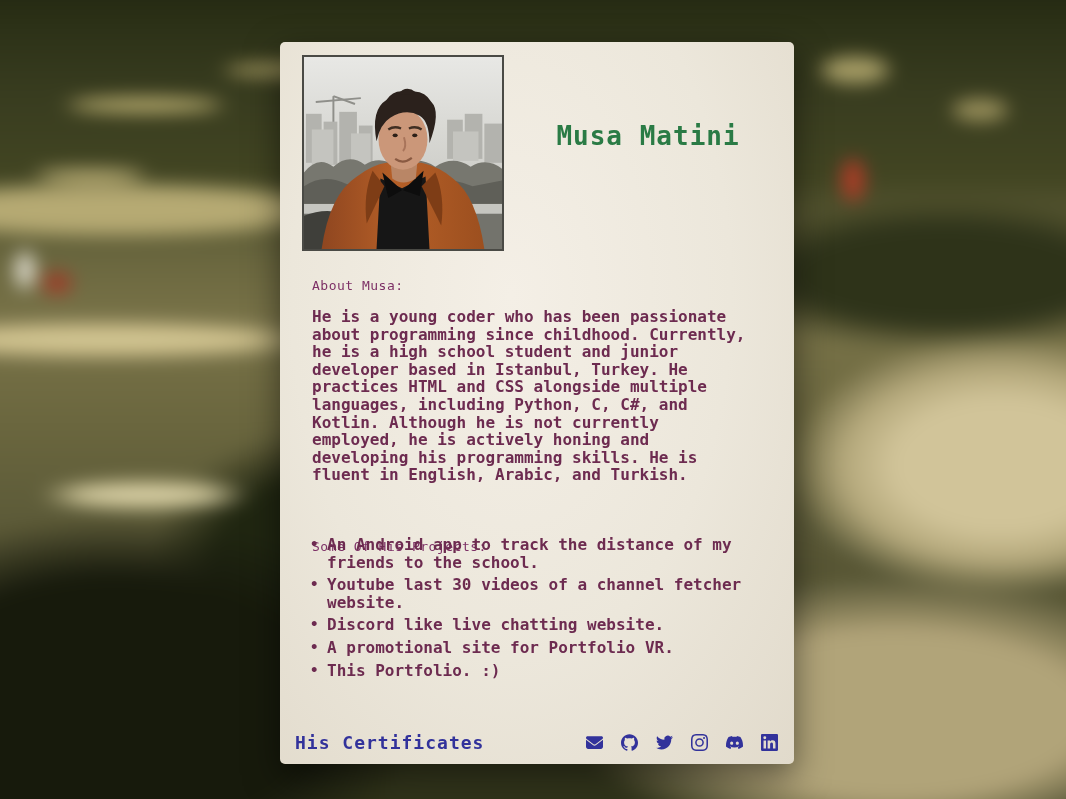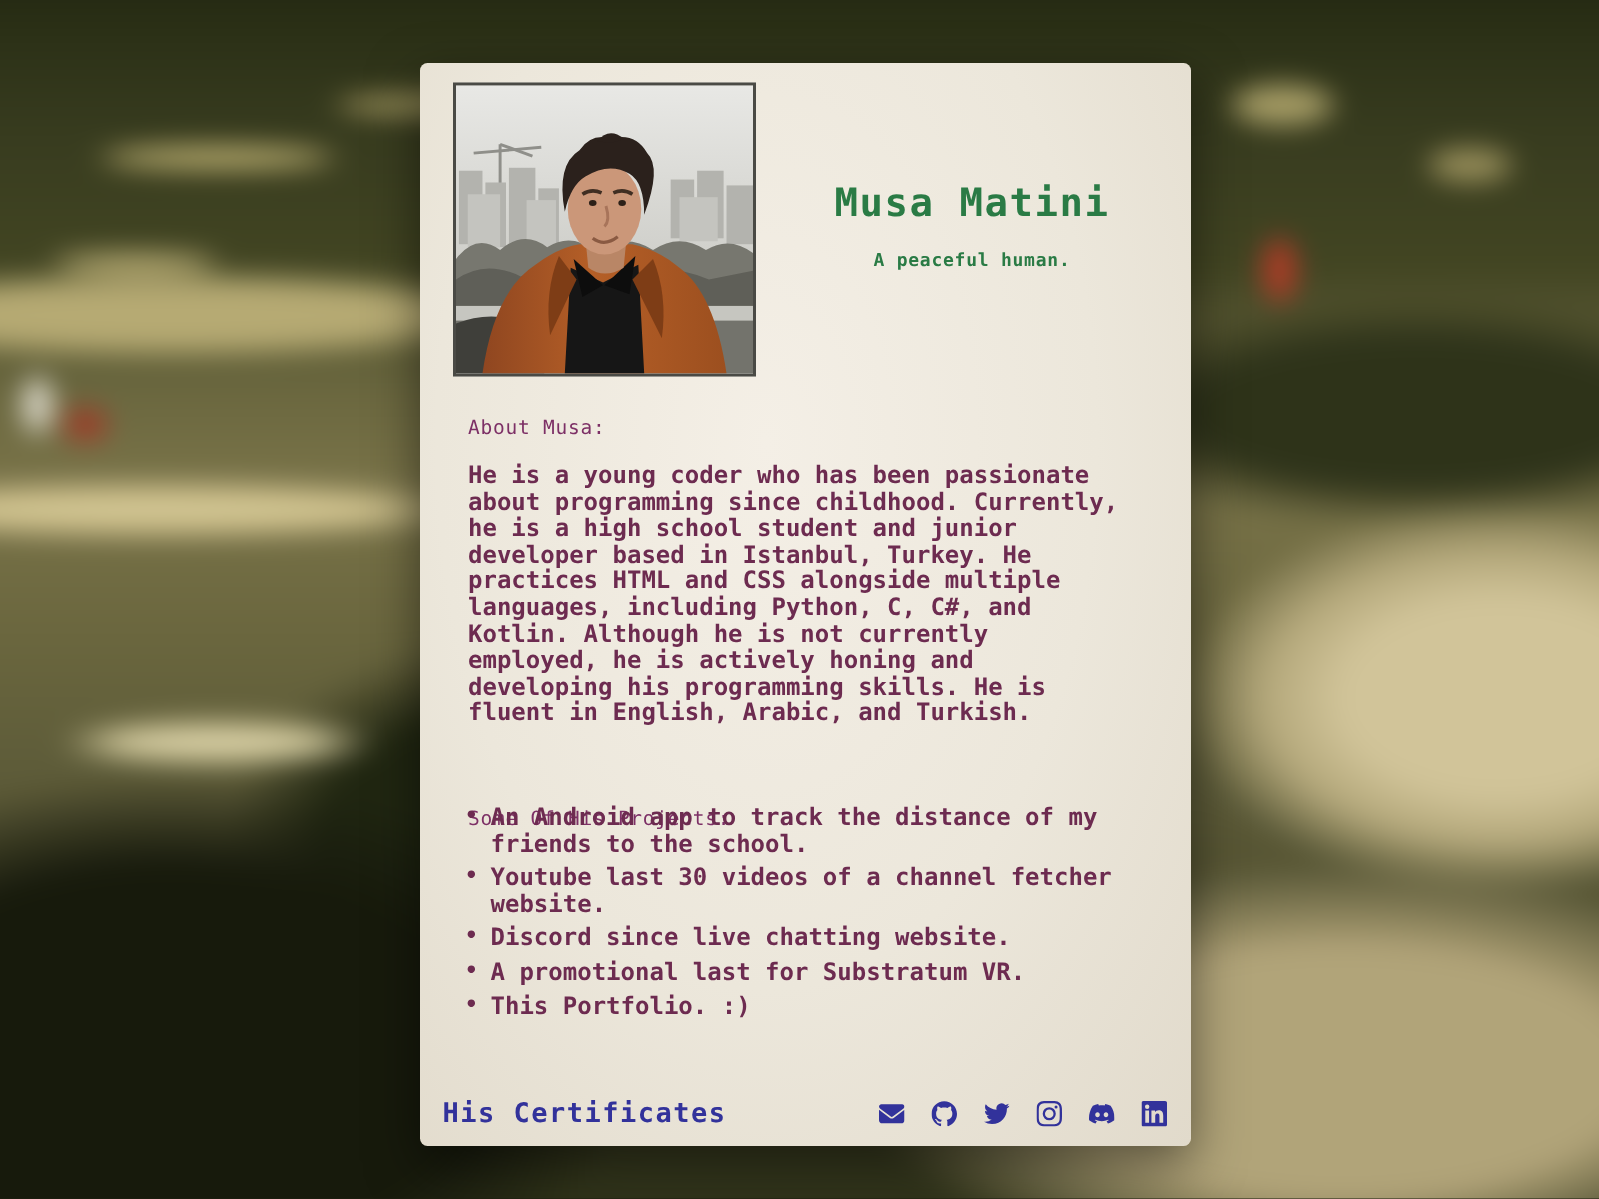--- a/index.html
+++ b/index.html
@@ -168,21 +168,20 @@
         <path d="M102,82 Q105,92 101,96" stroke="#a8745a" stroke-width="2" fill="none"></path>
         <path d="M93,104 Q101,110 110,103" stroke="#8a5a42" stroke-width="2.2" fill="none"></path>
 
         <path d="M74,86 Q68,54 84,44 Q92,32 106,36 Q122,32 130,46 Q140,56 128,88 Q128,66 118,60 Q104,52 88,62 Q78,68 74,86 Z" fill="#2b211c"></path>
         <path d="M96,38 Q104,28 114,36 Q108,40 96,38 Z" fill="#2b211c"></path>
       </svg>
     </div>
 
     <div class="title-wrap">
       <div class="name">Musa Matini</div>
-      <div class="tagline">A peaceful human.</div>
     </div>
 
     <div class="heading about-heading">About Musa:</div>
     <div class="body-text">He is a young coder who has been passionate
 about programming since childhood. Currently,
 he is a high school student and junior
 developer based in Istanbul, Turkey. He
 practices HTML and CSS alongside multiple
 languages, including Python, C, C#, and
 Kotlin. Although he is not currently
@@ -197,25 +196,25 @@
         <span class="bullet-text">An Android app to track the distance of my
 friends to the school.</span>
       </li>
       <li>
         <span class="bullet">•</span>
         <span class="bullet-text">Youtube last 30 videos of a channel fetcher
 website.</span>
       </li>
       <li>
         <span class="bullet">•</span>
-        <span class="bullet-text">Discord since live chatting website.</span>
-      </li>
-      <li>
-        <span class="bullet">•</span>
-        <span class="bullet-text">A promotional last for Substratum VR.</span>
+        <span class="bullet-text">Discord like live chatting website.</span>
+      </li>
+      <li>
+        <span class="bullet">•</span>
+        <span class="bullet-text">A promotional site for Portfolio VR.</span>
       </li>
       <li>
         <span class="bullet">•</span>
         <span class="bullet-text">This Portfolio. :)</span>
       </li>
     </ul>
 
     <div class="footer">
       <a class="cert-link">His Certificates</a>
       <div class="socials">

